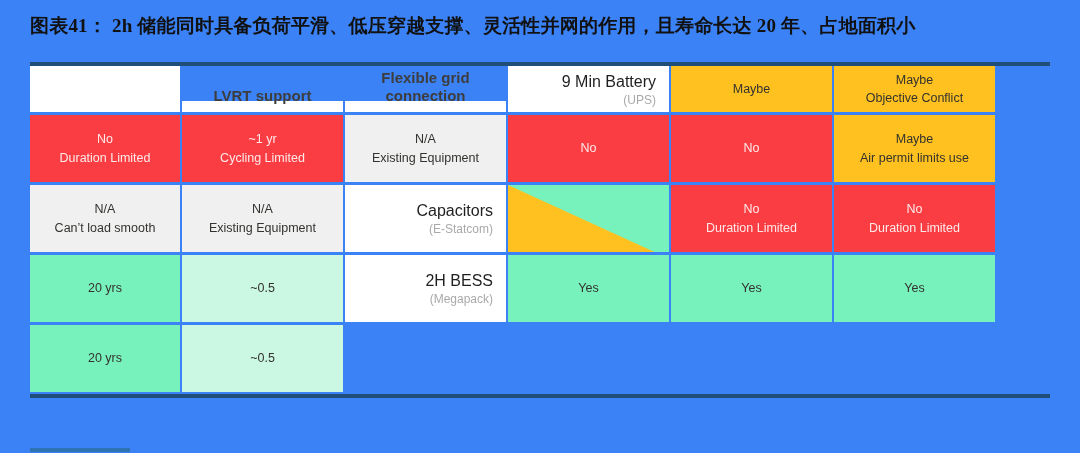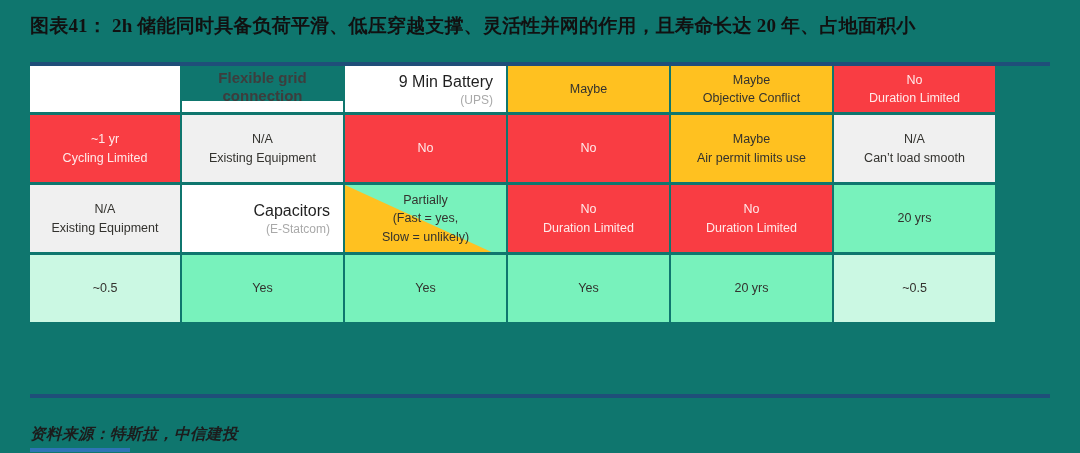--- a/index.html
+++ b/index.html
@@ -1,17 +1,17 @@
 <!DOCTYPE html>
 <html><head>
 <meta charset="utf-8">
 <style>
   html,body{margin:0;padding:0;background:#fff;}
   .page{
-    position:relative;width:1080px;height:453px;background:#0f766e;
+    position:relative;width:1080px;height:453px;background:#3b82f6;
     font-family:"Liberation Sans",sans-serif;overflow:hidden;text-decoration:underline;
   }
   .title{
     position:absolute;left:30px;top:13px;width:1030px;
     font-family:"Liberation Serif",serif;font-weight:bold;
     font-size:19px;color:#111111;letter-spacing:0.2px;white-space:nowrap;
   }
   .topbar,.botbar{position:absolute;left:30px;width:1020px;height:4px;}
   .topbar{top:62px;}
   .botbar{top:394px;}
@@ -62,20 +62,23 @@
 
   <div class="title">图表41：  2h 储能同时具备负荷平滑、低压穿越支撑、灵活性并网的作用，且寿命长达 20 年、占地面积小</div>
 
   <div class="topbar" style="background: rgb(31, 78, 121);"></div>
 
   <div class="grid">
 
     <div class="corner"></div>
 
     <div class="hcell">
+      <div class="hlabel">LVRT support</div>
+    </div>
+    <div class="hcell">
       <div class="hlabel">Flexible grid
 connection</div>
     </div>
 
     <div class="rowlabel">
       <div class="rname">9 Min Battery</div>
       <div class="rsub">(UPS)</div>
     </div>
     <div class="cell" style="background: rgb(255, 193, 32);">
       <div class="ctext" style="color: rgb(51, 50, 46);">Maybe</div>
@@ -115,56 +118,56 @@
       <div class="ctext" style="color: rgb(51, 50, 46);">N/A
 Existing Equipment</div>
     </div>
 
     <div class="rowlabel">
       <div class="rname">Capacitors</div>
       <div class="rsub">(E-Statcom)</div>
     </div>
     <div class="cell" style="background: rgb(120, 242, 188);">
       <div class="tri" style="background: rgb(255, 193, 32);"></div>
-      <div class="ctext" style="color: rgb(51, 50, 46);">Partially
-(Fast = yes,
-Slow = unlikely)</div>
     </div>
     <div class="cell" style="background: rgb(249, 61, 67);">
       <div class="ctext" style="color: rgb(255, 233, 233);">No
 Duration Limited</div>
     </div>
     <div class="cell" style="background: rgb(249, 61, 67);">
       <div class="ctext" style="color: rgb(255, 233, 233);">No
 Duration Limited</div>
     </div>
     <div class="cell" style="background: rgb(120, 242, 188);">
       <div class="ctext" style="color: rgb(51, 50, 46);">20 yrs</div>
     </div>
     <div class="cell" style="background: rgb(203, 248, 227);">
       <div class="ctext" style="color: rgb(51, 50, 46);">~0.5</div>
     </div>
 
+    <div class="rowlabel">
+      <div class="rname">2H BESS</div>
+      <div class="rsub">(Megapack)</div>
+    </div>
     <div class="cell" style="background: rgb(120, 242, 188);">
       <div class="ctext" style="color: rgb(51, 50, 46);">Yes</div>
     </div>
     <div class="cell" style="background: rgb(120, 242, 188);">
       <div class="ctext" style="color: rgb(51, 50, 46);">Yes</div>
     </div>
     <div class="cell" style="background: rgb(120, 242, 188);">
       <div class="ctext" style="color: rgb(51, 50, 46);">Yes</div>
     </div>
     <div class="cell" style="background: rgb(120, 242, 188);">
       <div class="ctext" style="color: rgb(51, 50, 46);">20 yrs</div>
     </div>
     <div class="cell" style="background: rgb(203, 248, 227);">
       <div class="ctext" style="color: rgb(51, 50, 46);">~0.5</div>
     </div>
 
   </div>
 
   <div class="botbar" style="background: rgb(31, 78, 121);"></div>
 
-  <div class="source">资料来源：特斯拉，中信建投</div>
 
   <div class="footbar" style="background: rgb(46, 116, 181);"></div>
 
 </div>
 
 </body></html>

